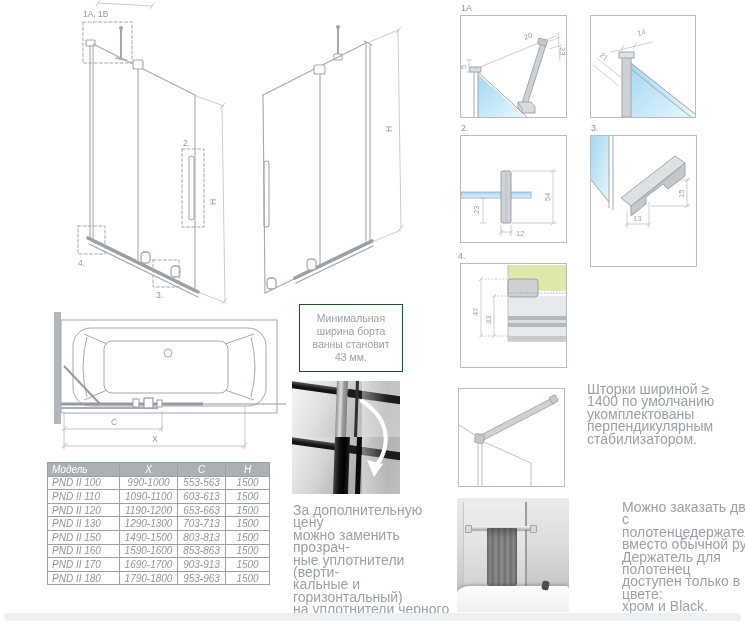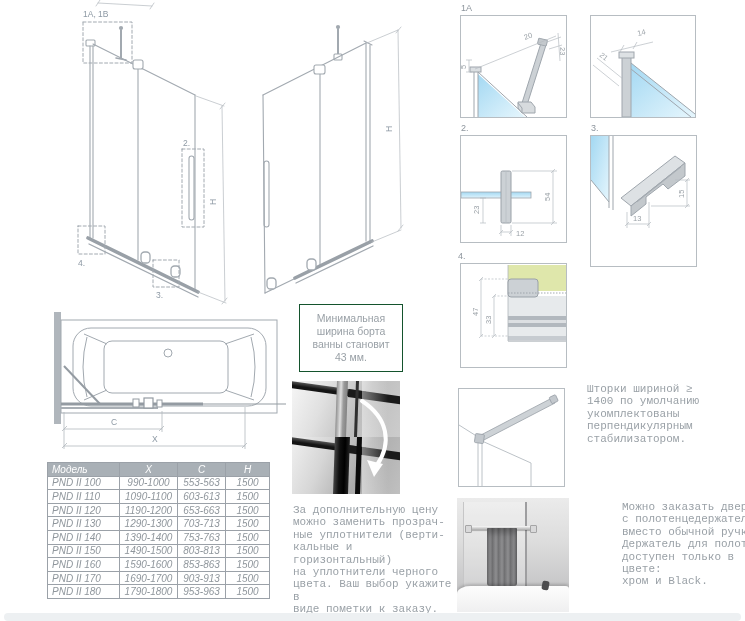--- a/index.html
+++ b/index.html
@@ -2,21 +2,21 @@
 <html><head>
 <meta charset="utf-8">
 <style>
   * { margin:0; padding:0; box-sizing:border-box; }
   html,body { background:#fff; }
   body { font-family:"Liberation Sans", sans-serif; }
   #canvas { position:relative; width:745px; height:621px; background:#ffffff; overflow:hidden; }
   .abs { position:absolute; }
 
   
-  .body-text { color:#9aa1a7; font-size:11px; line-height:12.4px; white-space:pre-line;font-family:Liberation Mono, monospace; }
+  .body-text { color:#9aa1a7; font-size:14px; line-height:12.4px; white-space:pre-line; }
   .note-box { border:1px solid #14532d; color:#9aa1a7; font-size:10.5px; line-height:13px;
               text-align:center; white-space:pre-line; padding-top:7px; background:#fff; }
   .detail-label { color:#8d959d; font-size:9px; line-height:10px; }
 
   
   .detail-box { border:1px solid #b7bdc2; background:#fff; }
   .detail-box svg { display:block; }
 
   
   svg text { font-family:"Liberation Sans", sans-serif; }
@@ -223,26 +223,20 @@
         <td>653-663</td>
         <td>1500</td>
       </tr>
         <tr>
         <td>PND II 130</td>
         <td>1290-1300</td>
         <td>703-713</td>
         <td>1500</td>
       </tr>
         <tr>
-        <td>PND II 140</td>
-        <td>1390-1400</td>
-        <td>753-763</td>
-        <td>1500</td>
-      </tr>
-        <tr>
         <td>PND II 150</td>
         <td>1490-1500</td>
         <td>803-813</td>
         <td>1500</td>
       </tr>
         <tr>
         <td>PND II 160</td>
         <td>1590-1600</td>
         <td>853-863</td>
         <td>1500</td>

